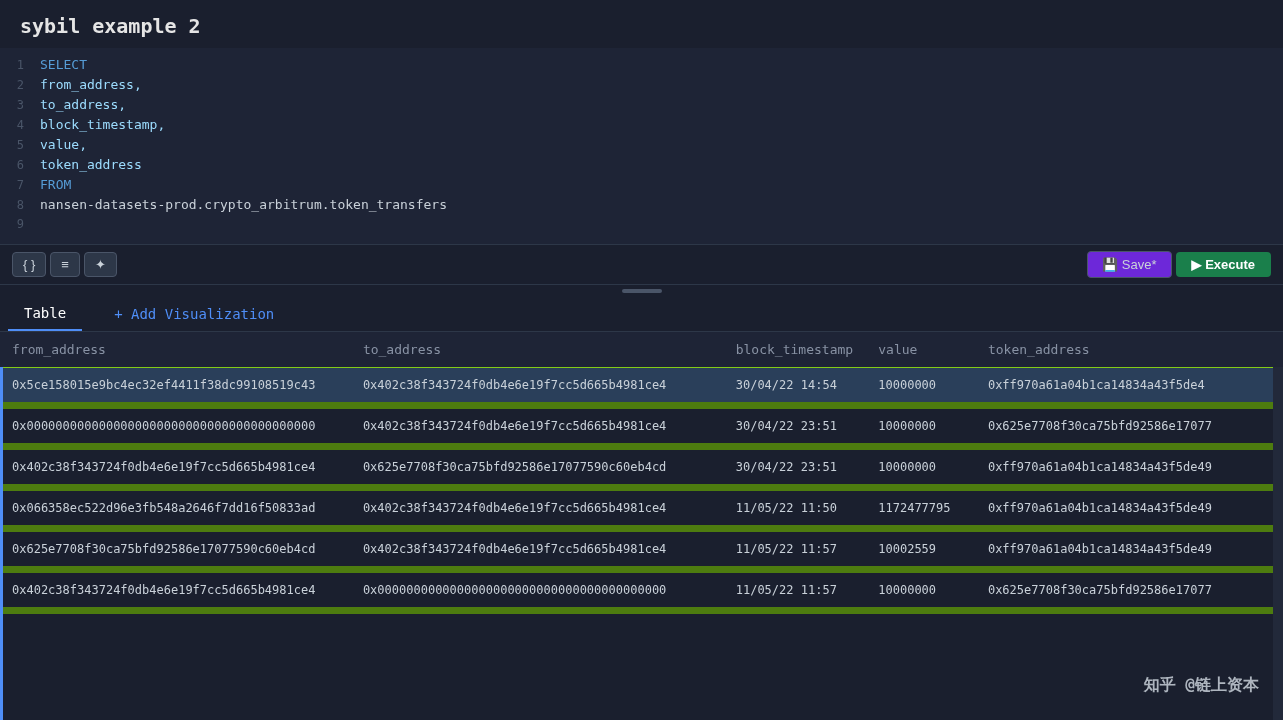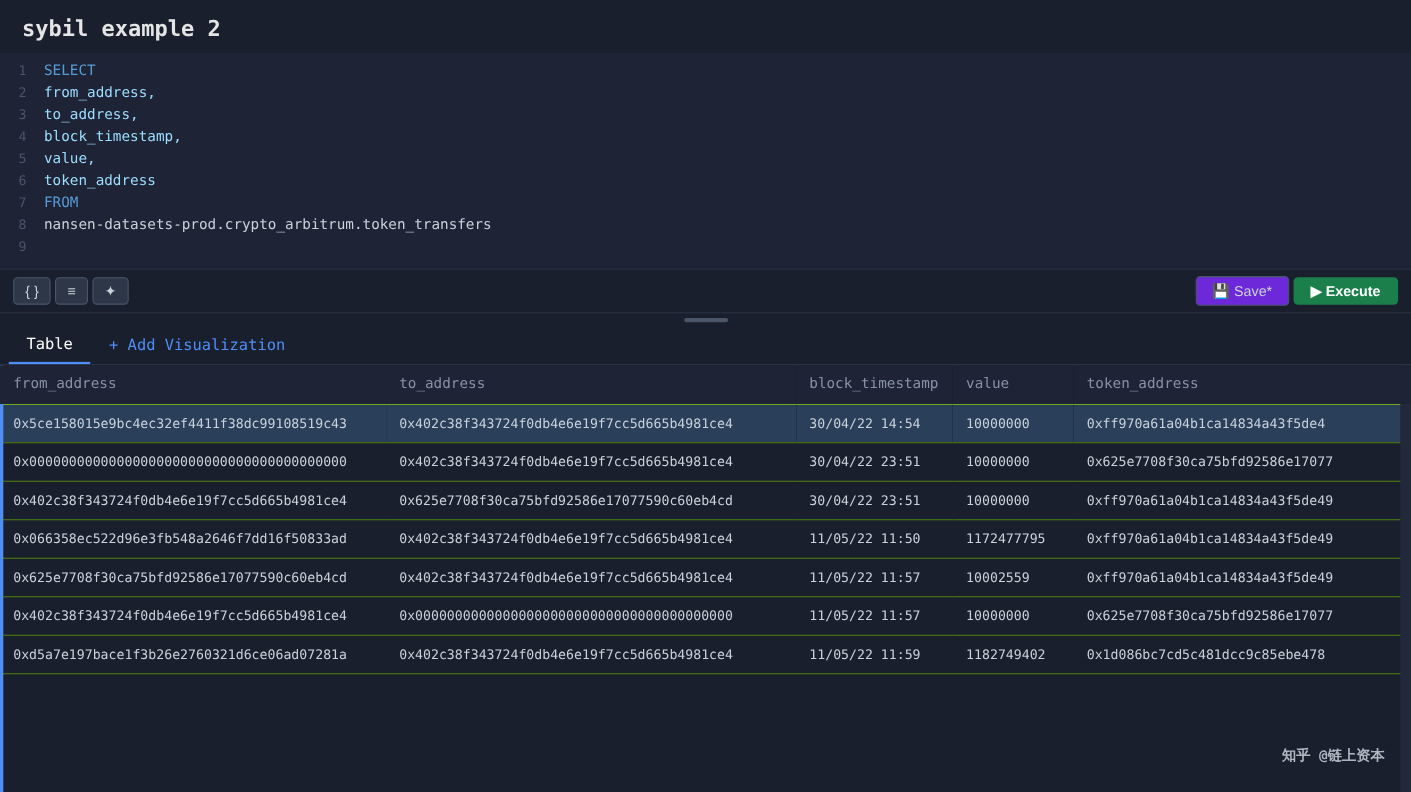--- a/index.html
+++ b/index.html
@@ -118,21 +118,21 @@
     .results-panel {
       background: #1a1f2e;
     }
 
     
     .tab-bar {
       display: flex;
       align-items: center;
       border-bottom: 1px solid #2d3748;
       padding: 0 8px;
-      gap: 5px;
+      gap: 20px;
     }
     .tab {
       padding: 8px 16px;
       cursor: pointer;
       border-bottom: 2px solid transparent;
       color: #8892a4;
       font-size: 14px;
     }
     .tab.active {
       color: #ffffff;
@@ -167,21 +167,21 @@
       padding: 10px 12px;
       font-weight: normal;
       font-size: 13px;
       border-bottom: 1px solid #84cc16;
       position: sticky;
       top: 0;
       white-space: nowrap;
       overflow: hidden;
     }
     tbody tr {
-      border-bottom: 1px solid #4d7c0f;
+      border-bottom: 7px solid #4d7c0f;
     }
     tbody tr.highlighted { background: #2a3f5a; }
     tbody td {
       padding: 10px 12px;
       color: #c9d1d9;
       font-size: 12px;
       white-space: nowrap;
       overflow: hidden;
       text-overflow: ellipsis;
     }
@@ -207,21 +207,21 @@
       border-radius: 4px;
       margin: 2px auto;
     }
 
     
     .watermark {
       position: fixed;
       bottom: 24px;
       right: 24px;
       color: #c9d1d9;
-      font-size: 13px;
+      font-size: 16px;
       font-weight: bold;
       opacity: 0.85;
       pointer-events: none;
     }
 
     .left-accent {
       position: absolute;
       left: 0;
       top: 0;
       bottom: 0;
@@ -358,26 +358,19 @@
             <td>10002559</td>
             <td>0xff970a61a04b1ca14834a43f5de49</td>
           </tr>
           <tr>
             <td>0x402c38f343724f0db4e6e19f7cc5d665b4981ce4</td>
             <td>0x0000000000000000000000000000000000000000</td>
             <td>11/05/22  11:57</td>
             <td>10000000</td>
             <td>0x625e7708f30ca75bfd92586e17077</td>
           </tr>
-          <tr>
-            <td>0xd5a7e197bace1f3b26e2760321d6ce06ad07281a</td>
-            <td>0x402c38f343724f0db4e6e19f7cc5d665b4981ce4</td>
-            <td>11/05/22  11:59</td>
-            <td>1182749402</td>
-            <td>0x1d086bc7cd5c481dcc9c85ebe478</td>
-          </tr>
         </tbody>
     </table>
   </div>
 
 </div>
 
 <div class="watermark">知乎 @链上资本</div>
 
 </body></html>

